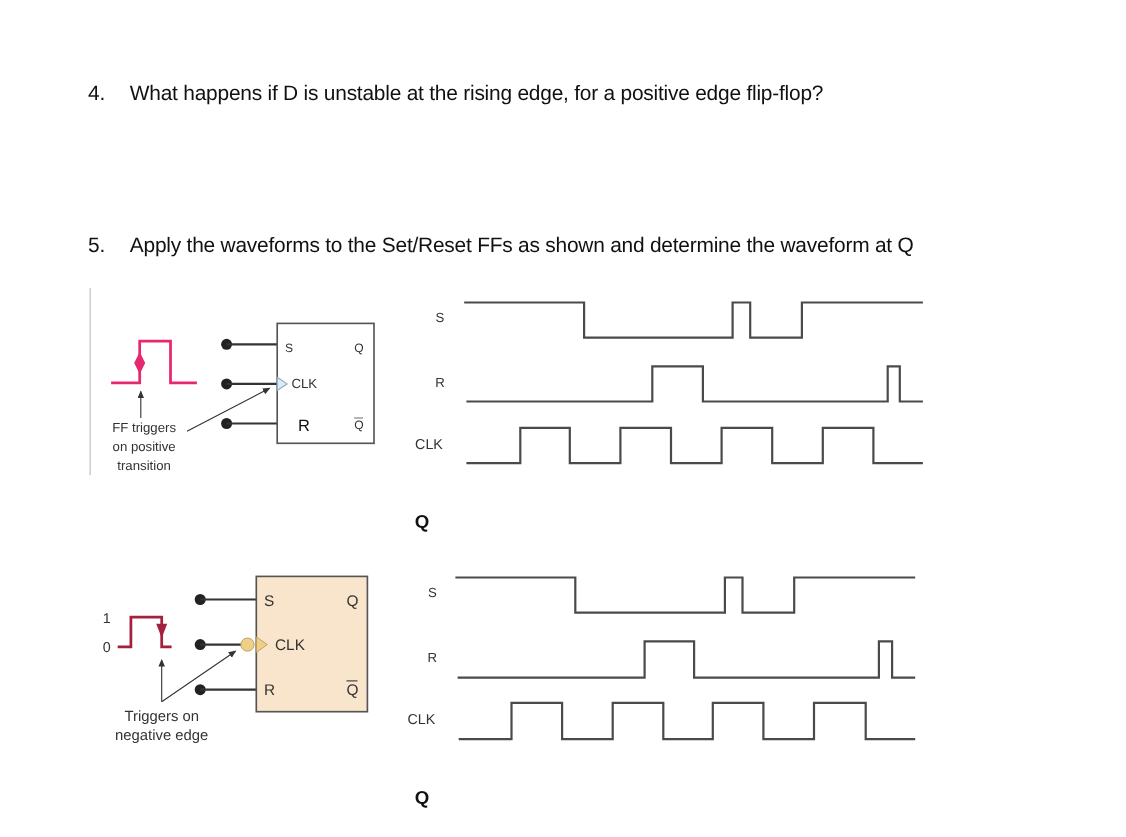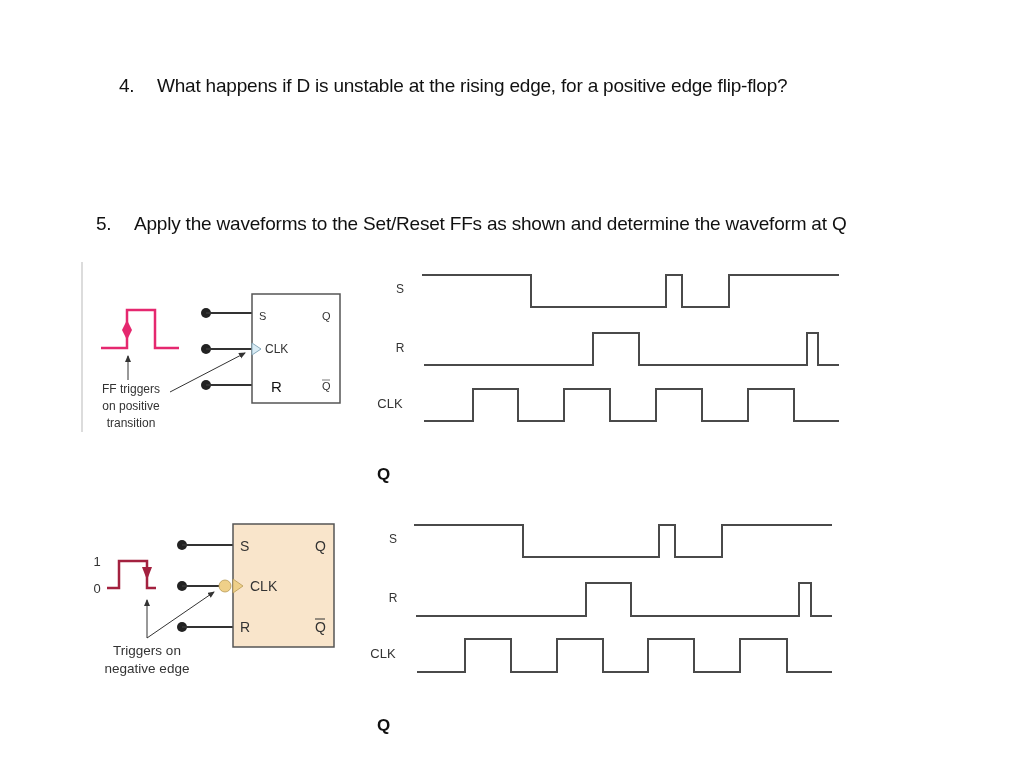--- a/index.html
+++ b/index.html
@@ -13,24 +13,24 @@
     letter-spacing: -0.2px;
   }
   .q-num { display: inline-block; width: 38px; }
   svg { position: absolute; left: 0; top: 0; }
   .lbl { font-family: "Liberation Sans", sans-serif; fill: #333333; }
   .qlbl { position: absolute; font-family: "Liberation Sans", sans-serif; font-weight: bold; font-size: 17px; color: #111; }
 </style>
 </head>
 <body>
 
-<div class="q-text" style="left:80px; top:75px;margin-left:39px;">
+<div class="q-text" style="left:80px; top:75px;">
   <span class="q-num">4.</span><span>What happens if D is unstable at the rising edge, for a positive edge flip-flop?</span>
 </div>
-<div class="q-text" style="left:80px; top:213px;margin-left:16px;">
+<div class="q-text" style="left:80px; top:213px;">
   <span class="q-num">5.</span><span>Apply the waveforms to the Set/Reset FFs as shown and determine the waveform at Q</span>
 </div>
 
 <svg width="1024" height="761" viewBox="0 0 1024 761">
   <defs>
     <marker id="arrBlack" markerWidth="8" markerHeight="8" refX="6" refY="3" orient="auto">
       <path d="M0,0 L7,3 L0,6 Z" fill="#333"></path>
     </marker>
     <marker id="arrPink" markerWidth="8" markerHeight="10" refX="4" refY="5" orient="auto">
       <path d="M0,0 L8,5 L0,10 Z" fill="#e5286f"></path>

